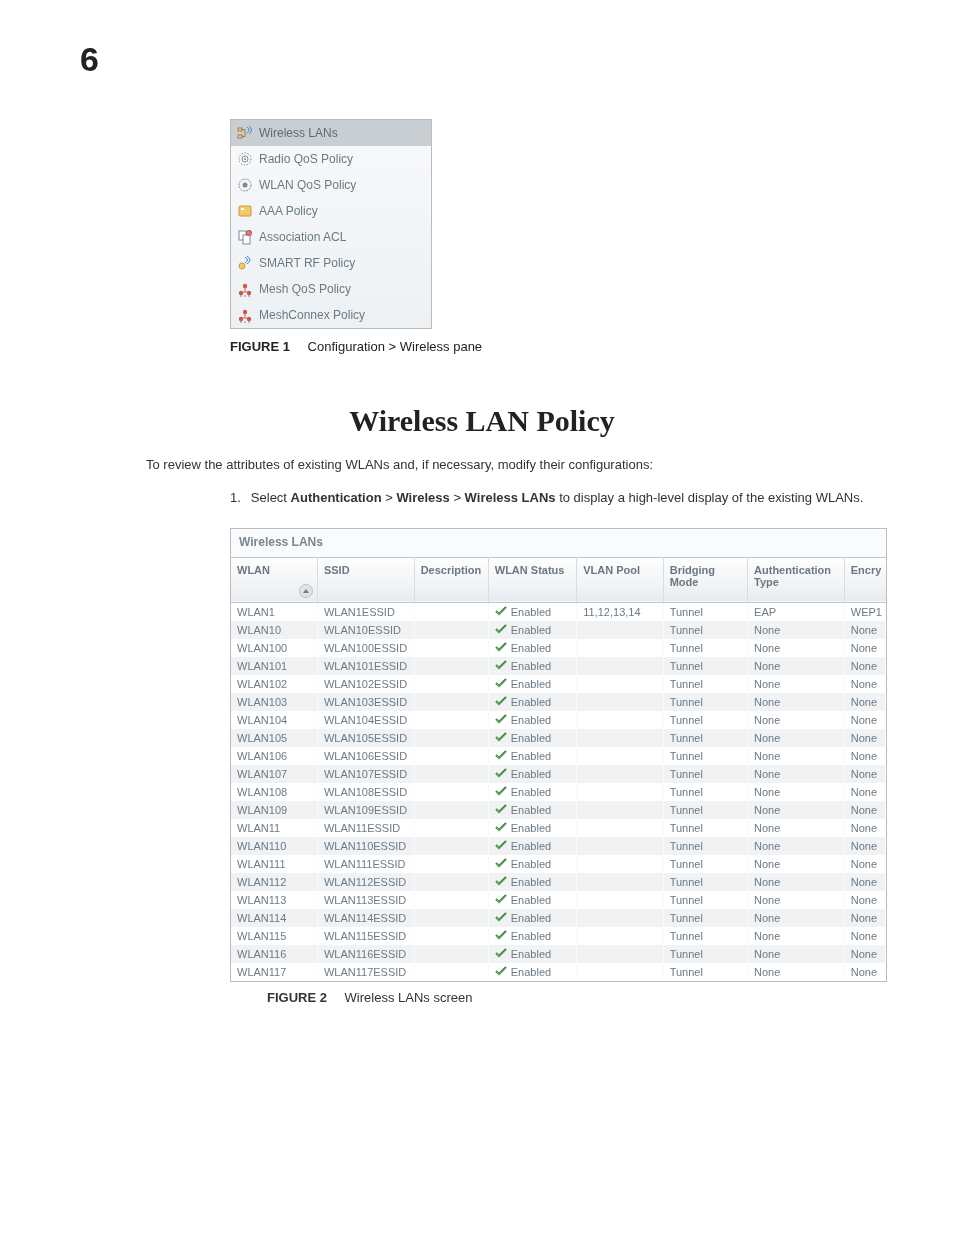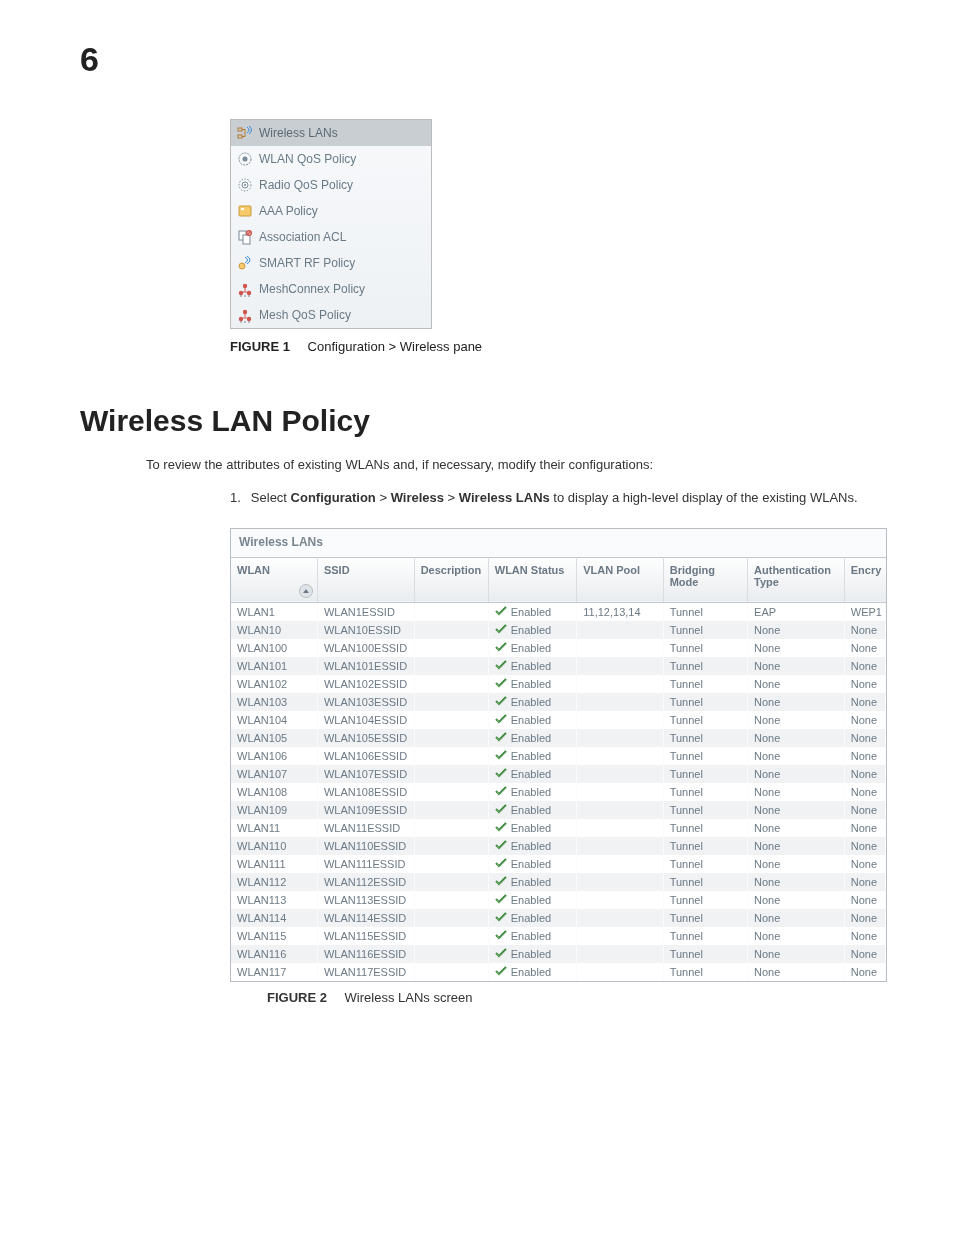--- a/index.html
+++ b/index.html
@@ -60,25 +60,26 @@
   }
   .figure-caption .fig-label {
     font-family: "Arial Narrow", Arial, sans-serif;
     font-weight: 700;
     margin-right: 14px;
     text-align: right;
   }
 
   
   h1.section {
-    font-family: Liberation Sans, sans-serif;
+    font-family: Liberation Serif, serif;
     font-size: 30px;
     font-weight: 700;
     color: #222;
     margin: 50px 0 18px 0;
+    text-align: center;
   }
   .body-text {
     margin-left: 66px;
     font-size: 13px;
     color: #333;
     line-height: 1.45;
     margin-bottom: 14px;
   }
   .step {
     margin-left: 150px;
@@ -199,35 +200,35 @@
             </g>
             <path d="M10 8 q4 -3 0 -6" stroke="#3b8bd8" fill="none"></path>
             <path d="M12 9 q5 -4 0 -8" stroke="#3b8bd8" fill="none"></path>
           </svg>
         </span>
         <span>Wireless LANs</span>
       </div>
       <div class="tree-item">
         <span class="tree-icon">
           <svg viewBox="0 0 16 16">
-            <circle cx="8" cy="8" r="6" fill="none" stroke="#7a8a96" stroke-dasharray="2,1"></circle>
-            <circle cx="8" cy="8" r="2.5" fill="#7a8a96"></circle>
-          </svg>
-        </span>
-        <span>WLAN QoS Policy</span>
-      </div>
-      <div class="tree-item">
-        <span class="tree-icon">
-          <svg viewBox="0 0 16 16">
             <circle cx="8" cy="8" r="6" fill="none" stroke="#7a8a96" stroke-dasharray="1.5,1.5"></circle>
             <circle cx="8" cy="8" r="3" fill="none" stroke="#7a8a96"></circle>
             <circle cx="8" cy="8" r="1" fill="#7a8a96"></circle>
           </svg>
         </span>
         <span>Radio QoS Policy</span>
+      </div>
+      <div class="tree-item">
+        <span class="tree-icon">
+          <svg viewBox="0 0 16 16">
+            <circle cx="8" cy="8" r="6" fill="none" stroke="#7a8a96" stroke-dasharray="2,1"></circle>
+            <circle cx="8" cy="8" r="2.5" fill="#7a8a96"></circle>
+          </svg>
+        </span>
+        <span>WLAN QoS Policy</span>
       </div>
       <div class="tree-item">
         <span class="tree-icon">
           <svg viewBox="0 0 16 16">
             <rect x="2" y="3" width="12" height="10" rx="1" fill="#f6c96b" stroke="#c79a3d"></rect>
             <rect x="4" y="5" width="3" height="2" fill="#fff"></rect>
           </svg>
         </span>
         <span>AAA Policy</span>
       </div>
@@ -259,53 +260,53 @@
             <circle cx="4" cy="12" r="2.2" fill="#d0544a"></circle>
             <circle cx="12" cy="12" r="2.2" fill="#d0544a"></circle>
             <path d="M8 7v3M6 11h4" stroke="#d0544a"></path>
             <g fill="#6a778a">
               <circle cx="4" cy="15" r="0.8"></circle>
               <circle cx="8" cy="15" r="0.8"></circle>
               <circle cx="12" cy="15" r="0.8"></circle>
             </g>
           </svg>
         </span>
-        <span>MeshConnex Policy</span>
+        <span>Mesh QoS Policy</span>
       </div>
       <div class="tree-item">
         <span class="tree-icon">
           <svg viewBox="0 0 16 16">
             <circle cx="8" cy="5" r="2.2" fill="#d0544a"></circle>
             <circle cx="4" cy="12" r="2.2" fill="#d0544a"></circle>
             <circle cx="12" cy="12" r="2.2" fill="#d0544a"></circle>
             <path d="M8 7v3M6 11h4" stroke="#d0544a"></path>
             <g fill="#6a778a">
               <circle cx="4" cy="15" r="0.8"></circle>
               <circle cx="8" cy="15" r="0.8"></circle>
               <circle cx="12" cy="15" r="0.8"></circle>
             </g>
           </svg>
         </span>
-        <span>Mesh QoS Policy</span>
+        <span>MeshConnex Policy</span>
       </div>
     </div>
 
   <div class="figure-caption">
     <span class="fig-label">FIGURE 1</span>
     <span>Configuration &gt; Wireless pane</span>
   </div>
 
   <h1 class="section">Wireless LAN Policy</h1>
 
   <div class="body-text">To review the attributes of existing WLANs and, if necessary, modify their configurations:</div>
 
   <div class="step">
     <span class="num">1.</span>
     <span>
-      <span>Select </span><b>Configuration</b><span> &gt; </span><b>Wireless</b><span> &gt; </span><b>Wireless LANs</b><span> to display a high-level display of the existing WLANs.</span>
+      <span>Select </span><b>Authentication</b><span> &gt; </span><b>Wireless</b><span> &gt; </span><b>Wireless LANs</b><span> to display a high-level display of the existing WLANs.</span>
     </span>
   </div>
 
   <div class="wlan-panel">
     <div class="wlan-title">Wireless LANs</div>
     <table class="wlan-table">
       <colgroup>
         <col class="c-wlan">
           <col class="c-ssid">
           <col class="c-desc">

